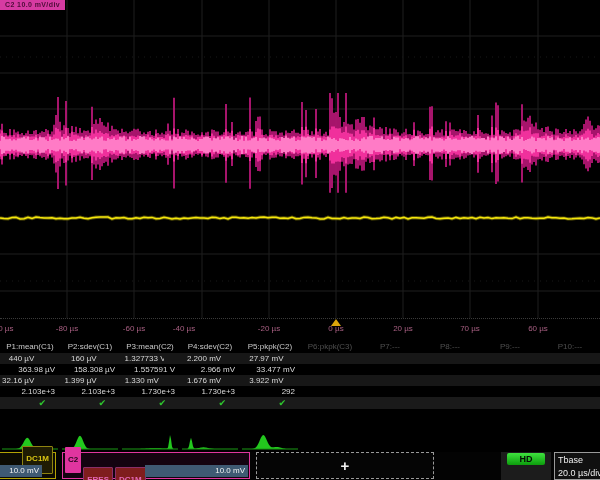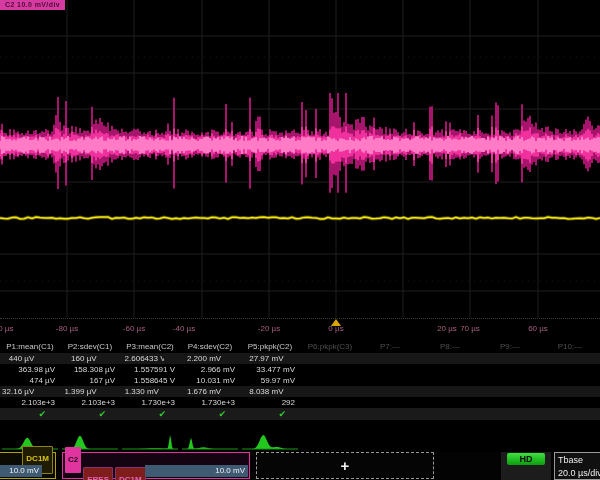--- a/index.html
+++ b/index.html
@@ -86,80 +86,68 @@
   </div>
 
   <div id="axis-row">
     <div id="trig"></div>
   <span class="tick" style="left: 0px;">-100 µs</span>
       <span class="tick" style="left: 67px;">-80 µs</span>
       <span class="tick" style="left: 134px;">-60 µs</span>
       <span class="tick" style="left: 184px;">-40 µs</span>
       <span class="tick" style="left: 269px;">-20 µs</span>
       <span class="tick" style="left: 336px;">0 µs</span>
-      <span class="tick" style="left: 403px; margin-left: 44px;">20 µs</span>
+      <span class="tick" style="left: 403px;">20 µs</span>
       <span class="tick" style="left: 470px;">70 µs</span>
       <span class="tick" style="left: 538px;">60 µs</span>
     </div>
 
   <div id="measure-table">
       <div class="mt-row mt-head">
         <div class="mt-cell">P1:mean(C1)</div>
         <div class="mt-cell">P2:sdev(C1)</div>
         <div class="mt-cell">P3:mean(C2)</div>
         <div class="mt-cell">P4:sdev(C2)</div>
         <div class="mt-cell">P5:pkpk(C2)</div>
         <div class="mt-cell dim">P6:pkpk(C3)</div>
         <div class="mt-cell dim">P7:---</div>
         <div class="mt-cell dim">P8:---</div>
         <div class="mt-cell dim">P9:---</div>
         <div class="mt-cell dim">P10:---</div>
       </div>
       <div class="mt-row stripe">
         <div class="mt-cell">440 µV</div>
         <div class="mt-cell">160 µV</div>
-        <div class="mt-cell">2.606433 V</div>
+        <div class="mt-cell">1.327733 V</div>
         <div class="mt-cell">2.200 mV</div>
         <div class="mt-cell">27.97 mV</div>
         <div class="mt-cell"></div>
         <div class="mt-cell"></div>
         <div class="mt-cell"></div>
         <div class="mt-cell"></div>
         <div class="mt-cell"></div>
       </div>
       <div class="mt-row">
         <div class="mt-cell">363.98 µV</div>
         <div class="mt-cell">158.308 µV</div>
         <div class="mt-cell">1.557591 V</div>
         <div class="mt-cell">2.966 mV</div>
         <div class="mt-cell">33.477 mV</div>
         <div class="mt-cell"></div>
         <div class="mt-cell"></div>
         <div class="mt-cell"></div>
         <div class="mt-cell"></div>
         <div class="mt-cell"></div>
       </div>
-      <div class="mt-row">
-        <div class="mt-cell">474 µV</div>
-        <div class="mt-cell">167 µV</div>
-        <div class="mt-cell">1.558645 V</div>
-        <div class="mt-cell">10.031 mV</div>
-        <div class="mt-cell">59.97 mV</div>
-        <div class="mt-cell"></div>
-        <div class="mt-cell"></div>
-        <div class="mt-cell"></div>
-        <div class="mt-cell"></div>
-        <div class="mt-cell"></div>
-      </div>
       <div class="mt-row stripe">
         <div class="mt-cell">32.16 µV</div>
         <div class="mt-cell">1.399 µV</div>
         <div class="mt-cell">1.330 mV</div>
         <div class="mt-cell">1.676 mV</div>
-        <div class="mt-cell">8.038 mV</div>
+        <div class="mt-cell">3.922 mV</div>
         <div class="mt-cell"></div>
         <div class="mt-cell"></div>
         <div class="mt-cell"></div>
         <div class="mt-cell"></div>
         <div class="mt-cell"></div>
       </div>
       <div class="mt-row">
         <div class="mt-cell">2.103e+3</div>
         <div class="mt-cell">2.103e+3</div>
         <div class="mt-cell">1.730e+3</div>

